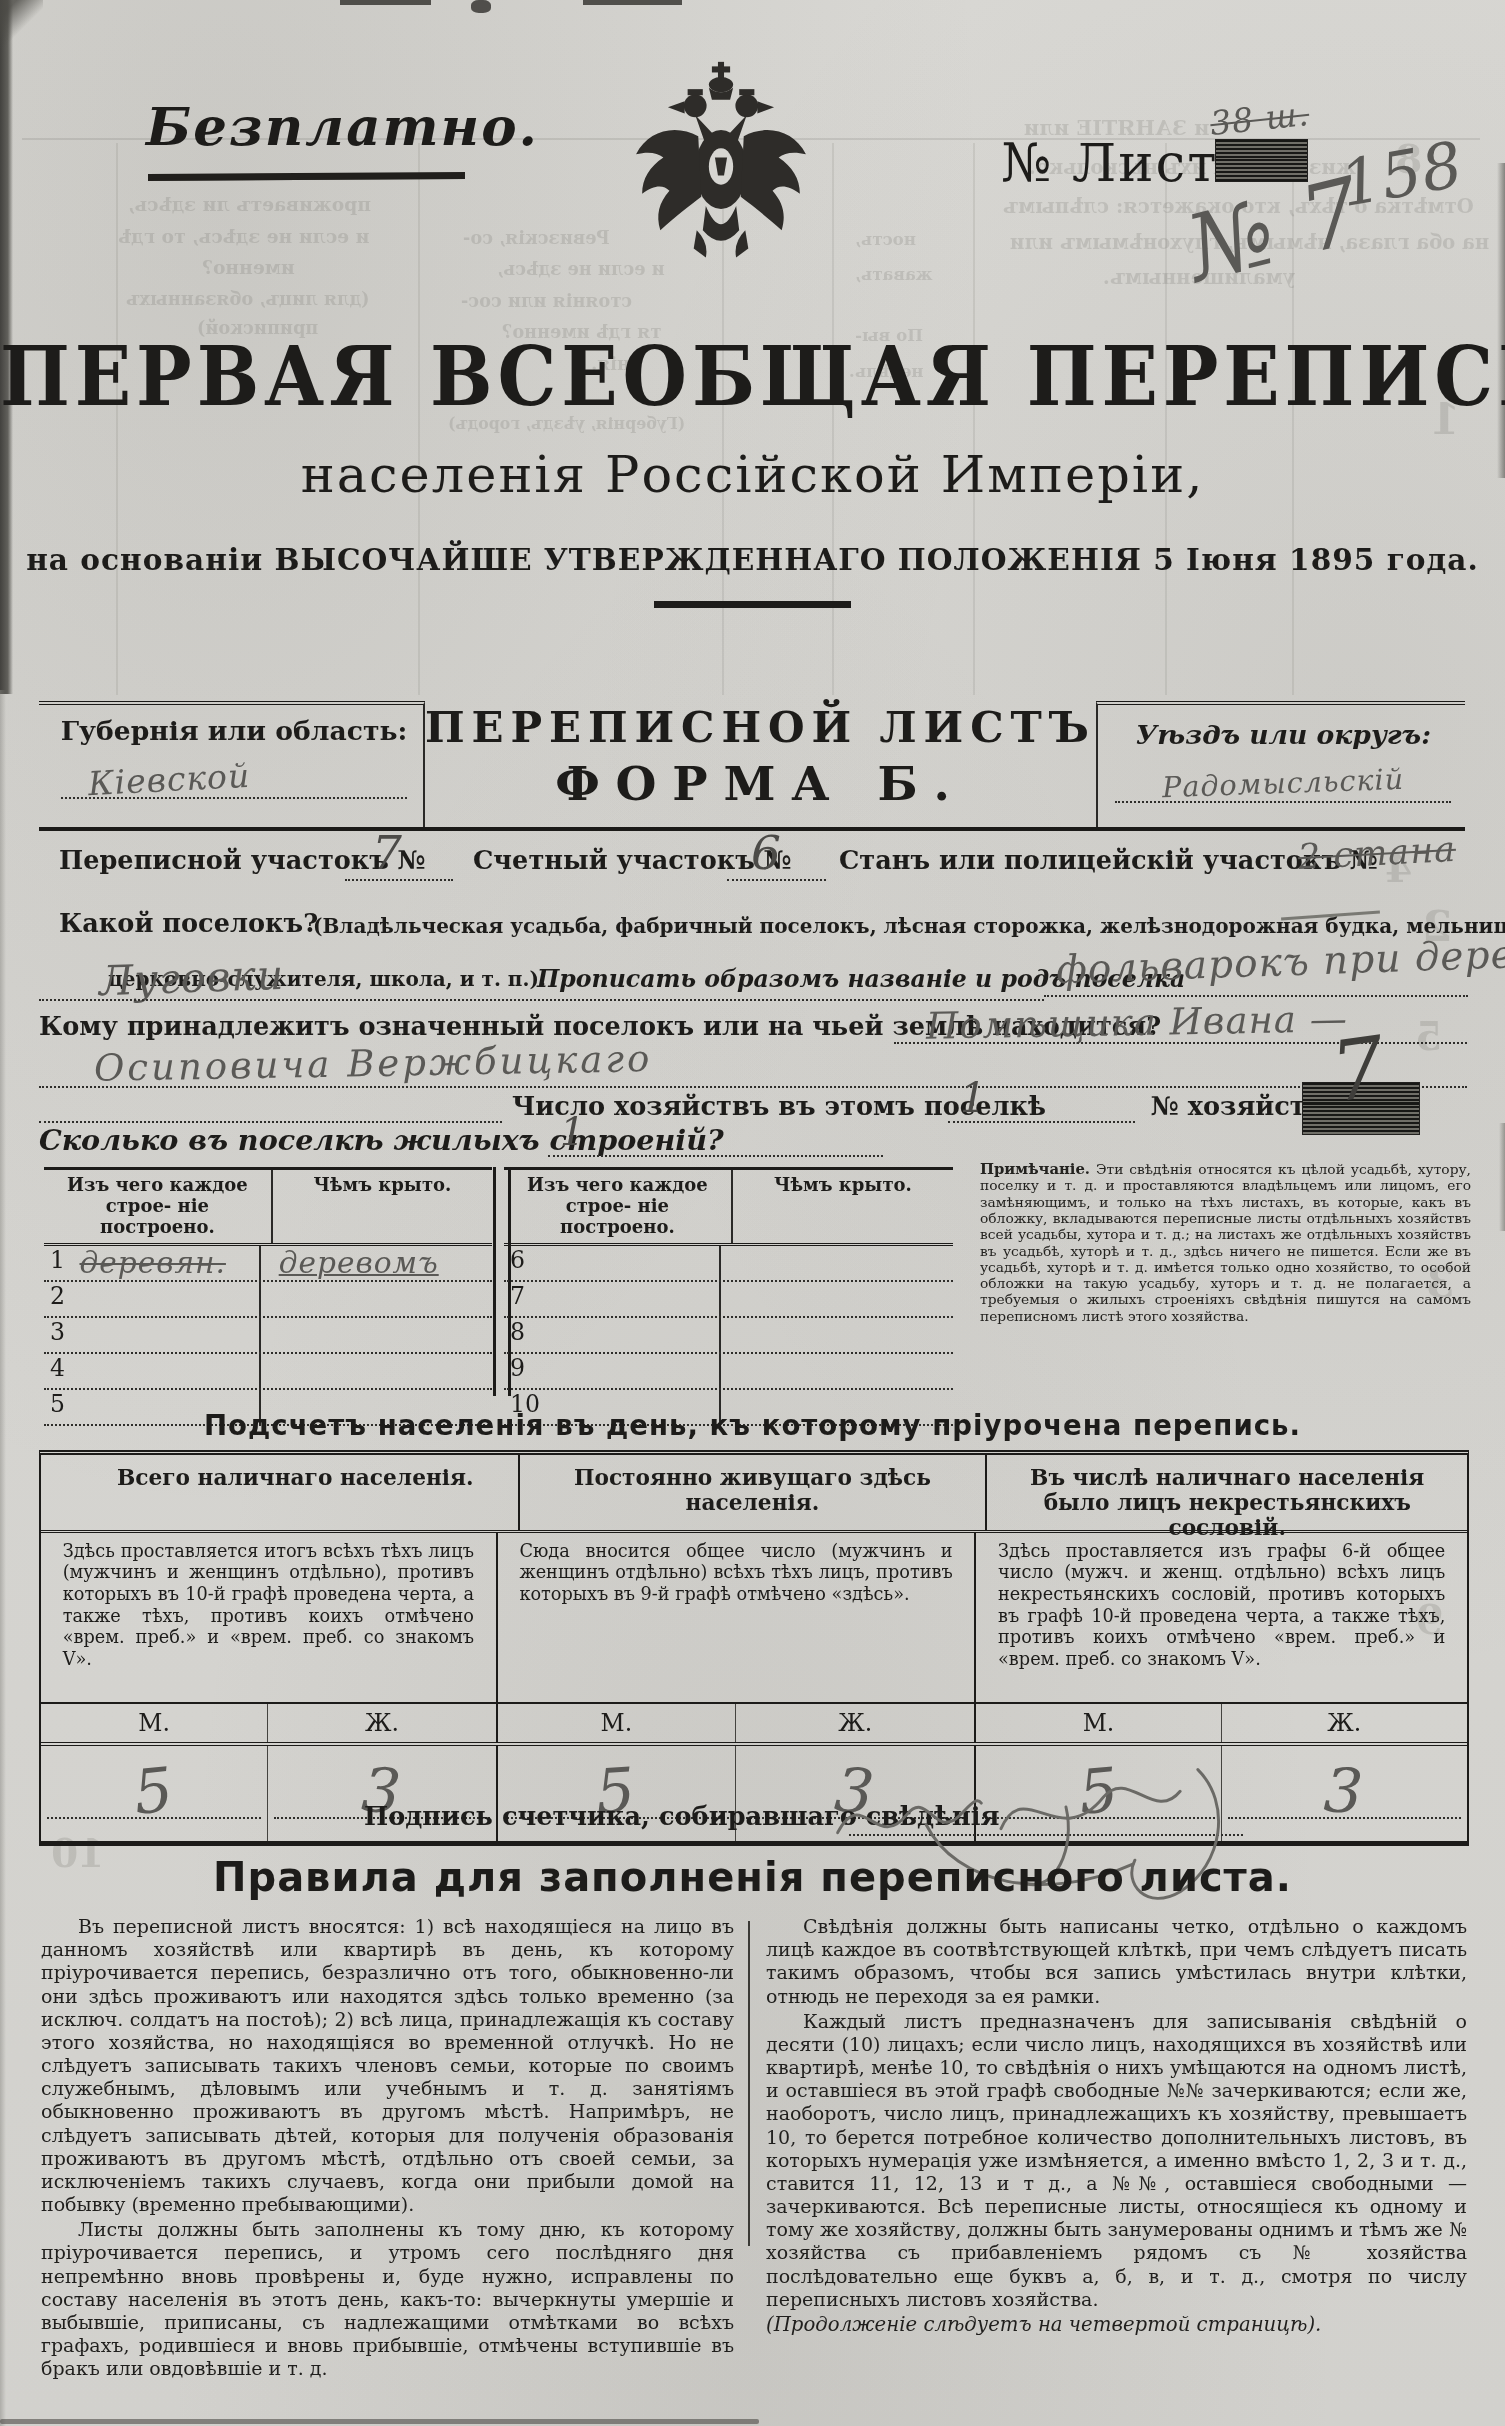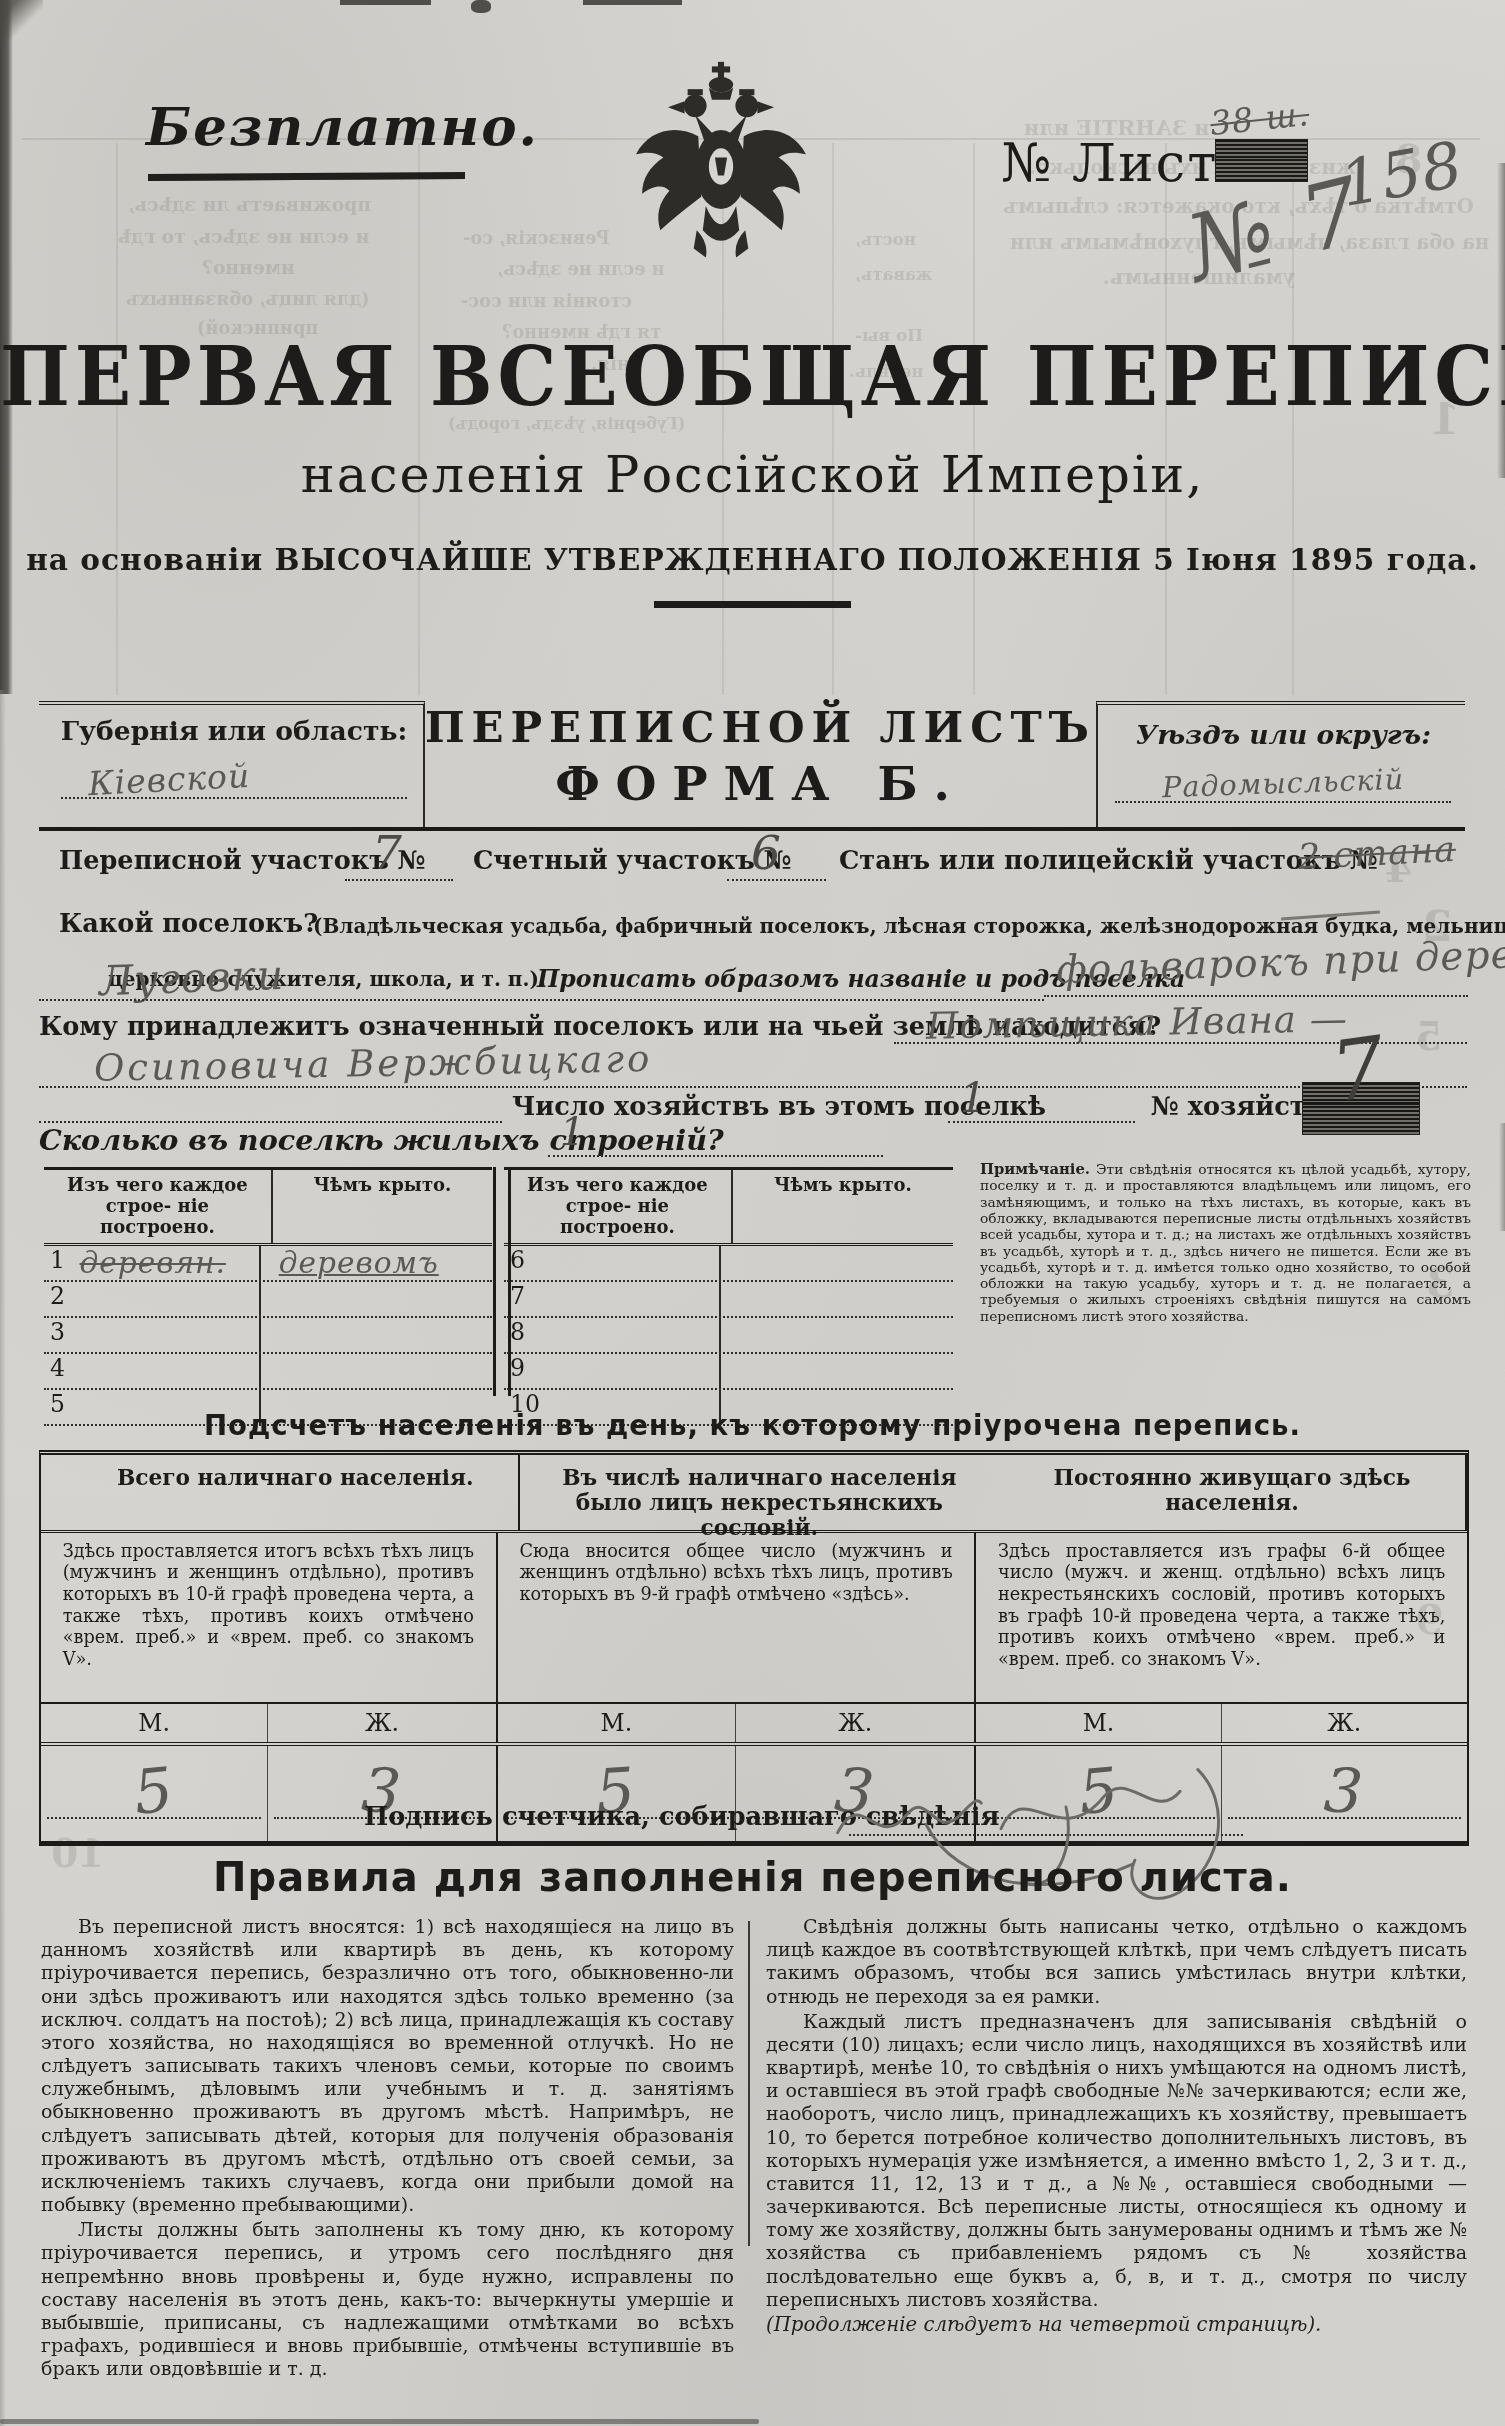--- a/index.html
+++ b/index.html
@@ -312,22 +312,22 @@
   <div class="abs note">
     <b>Примѣчаніе.</b>
     <span>Эти свѣдѣнія относятся къ цѣлой усадьбѣ, хутору, поселку и т. д. и проставляются владѣльцемъ или лицомъ, его замѣняющимъ, и только на тѣхъ листахъ, въ которые, какъ въ обложку, вкладываются переписные листы отдѣльныхъ хозяйствъ всей усадьбы, хутора и т. д.; на листахъ же отдѣльныхъ хозяйствъ въ усадьбѣ, хуторѣ и т. д., здѣсь ничего не пишется. Если же въ усадьбѣ, хуторѣ и т. д. имѣется только одно хозяйство, то особой обложки на такую усадьбу, хуторъ и т. д. не полагается, а требуемыя о жилыхъ строеніяхъ свѣдѣнія пишутся на самомъ переписномъ листѣ этого хозяйства.</span>
   </div>
 
   <div class="abs cthead">Подсчетъ населенія въ день, къ которому пріурочена перепись.</div>
 
   <div class="abs ctable">
     <div class="crow titles">
       <div class="cc cc1 gsep ct-title">Всего наличнаго населенія.</div>
+      <div class="cc cc2 gsep ct-title">Постоянно живущаго здѣсь населенія.</div>
       <div class="cc cc3 ct-title">Въ числѣ наличнаго населенія было лицъ некрестьянскихъ сословій.</div>
-      <div class="cc cc2 gsep ct-title">Постоянно живущаго здѣсь населенія.</div>
     </div>
     <div class="crow">
       <div class="cc cc1 gsep ct-desc">Здѣсь проставляется итогъ всѣхъ тѣхъ лицъ (мужчинъ и женщинъ отдѣльно), противъ которыхъ въ 10-й графѣ проведена черта, а также тѣхъ, противъ коихъ отмѣчено «врем. преб.» и «врем. преб. со знакомъ V».</div>
       <div class="cc cc2 gsep ct-desc">Сюда вносится общее число (мужчинъ и женщинъ отдѣльно) всѣхъ тѣхъ лицъ, противъ которыхъ въ 9-й графѣ отмѣчено «здѣсь».</div>
       <div class="cc cc3 ct-desc">Здѣсь проставляется изъ графы 6-й общее число (мужч. и женщ. отдѣльно) всѣхъ лицъ некрестьянскихъ сословій, противъ которыхъ въ графѣ 10-й проведена черта, а также тѣхъ, противъ коихъ отмѣчено «врем. преб.» и «врем. преб. со знакомъ V».</div>
     </div>
     <div class="crow mf">
       <div class="cc cc1 gsep" style="display:flex;">
           <div class="mfc inner">М.</div>
           <div class="mfc">Ж.</div>

